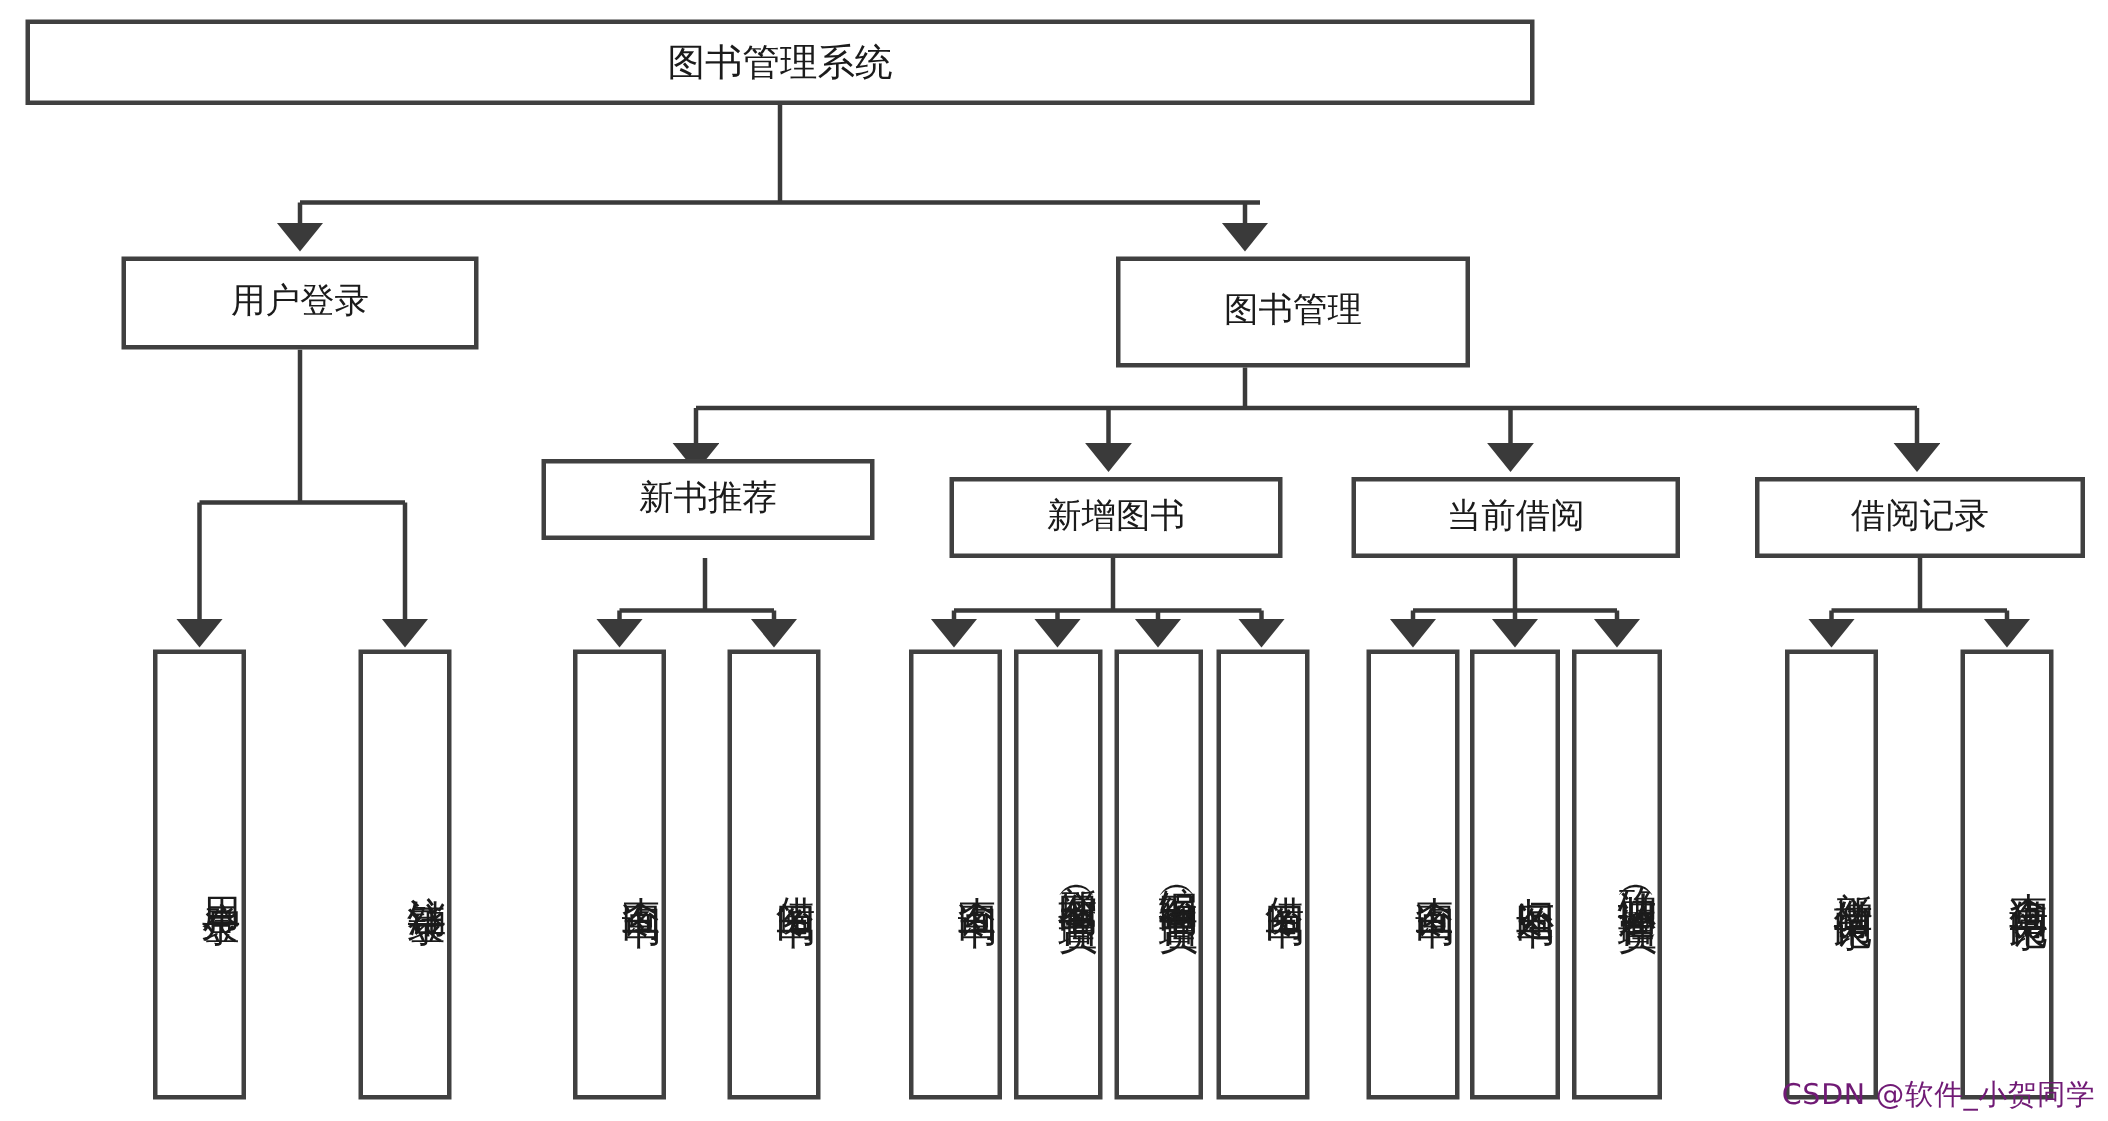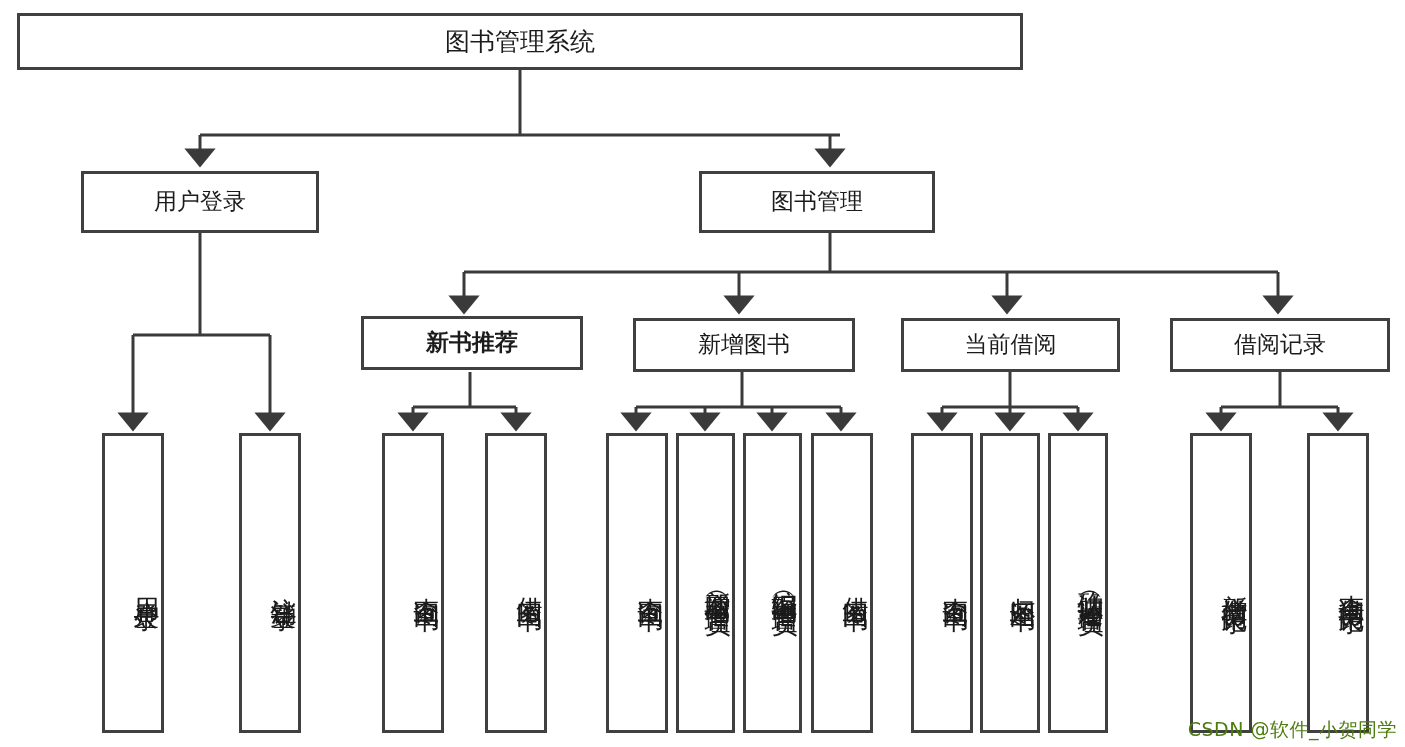--- a/index.html
+++ b/index.html
@@ -59,21 +59,21 @@
     top: 0;
     width: 1405px;
     height: 747px;
     pointer-events: none;
   }
   .watermark {
     position: absolute;
     right: 8px;
     bottom: 4px;
     font-size: 19px;
-    color: #4d7c0f;
+    color: #701a75;
     letter-spacing: 0.5px;
     white-space: nowrap;
   }
 </style>
 </head>
 <body>
 
 <div id="canvas">
 
   <svg class="links" viewBox="0 0 1405 747" xmlns="http://www.w3.org/2000/svg">
@@ -126,25 +126,25 @@
     </g>
   </svg>
 
   <div class="node root" style="left:17px; top:13px; width:1006px; height:57px;">
     <span>图书管理系统</span>
   </div>
 
   <div class="node lvl2" style="left:81px; top:171px; width:238px; height:62px;">
     <span>用户登录</span>
   </div>
-  <div class="node lvl2" style="left:699px; top:171px; width:236px; height:62px;">
+  <div class="node lvl2" style="left:744px; top:171px; width:236px; height:74px;">
     <span>图书管理</span>
   </div>
 
-  <div class="node lvl3" style="left:361px; top:316px; width:222px; height:54px;font-weight:bold;">
+  <div class="node lvl3" style="left:361px; top:306px; width:222px; height:54px;">
     <span>新书推荐</span>
   </div>
   <div class="node lvl3" style="left:633px; top:318px; width:222px; height:54px;">
     <span>新增图书</span>
   </div>
   <div class="node lvl3" style="left:1170px; top:318px; width:220px; height:54px;">
     <span>借阅记录</span>
   </div>
   <div class="node lvl3" style="left:901px; top:318px; width:219px; height:54px;">
     <span>当前借阅</span>

